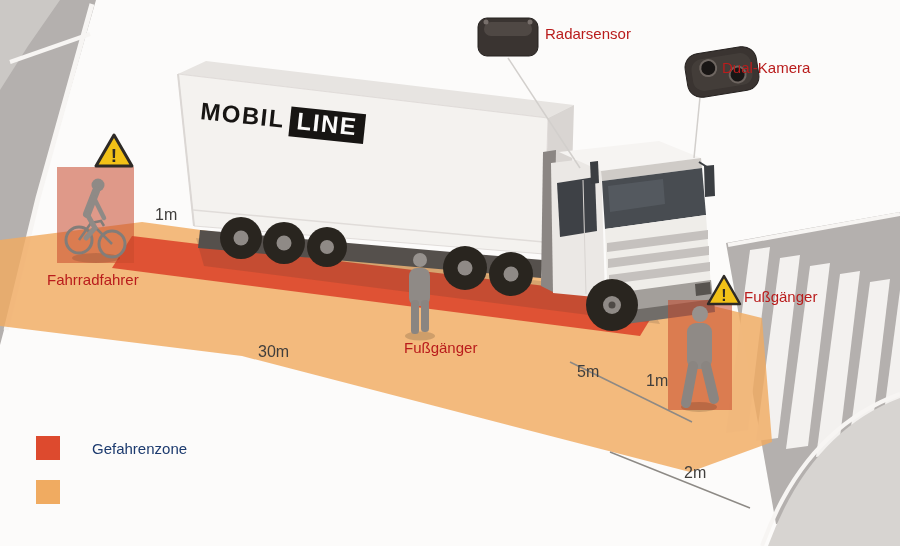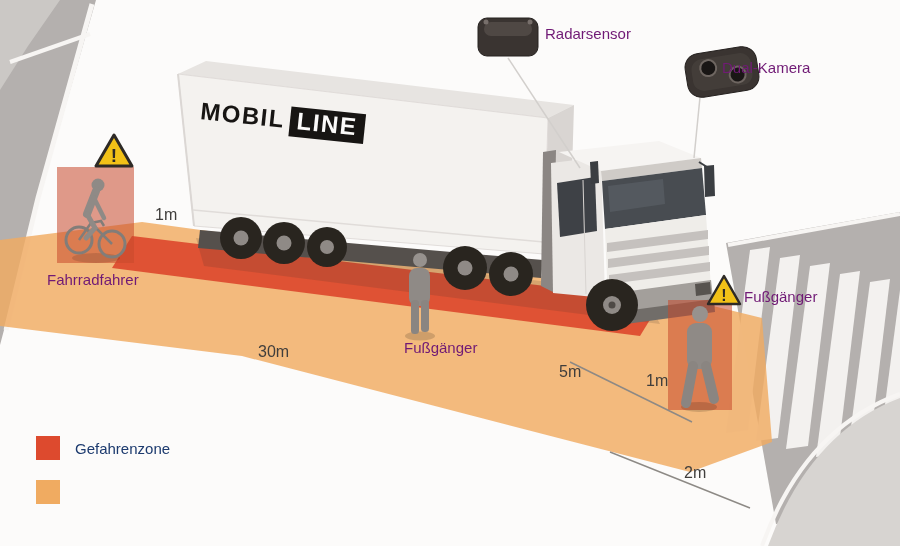--- a/index.html
+++ b/index.html
@@ -1,26 +1,26 @@
 <!DOCTYPE html>
 <html><head>
 <meta charset="utf-8">
 <style>
   * { margin:0; padding:0; box-sizing:border-box; }
   body { background:#ffffff; font-family:"Liberation Sans", sans-serif; }
   .scene { position:relative; width:900px; height:546px; background:#fcfbfa; overflow:hidden; }
   .scene svg { position:absolute; left:0; top:0; }
-  .lbl { position:absolute; font-size:15px; color:#701a75; white-space:nowrap; }
+  .lbl { position:absolute; font-size:15px; color:#b91c1c; white-space:nowrap; }
   .meas { position:absolute; font-size:16px; color:#403e3c; white-space:nowrap; }
   .logo { position:absolute; left:202px; top:97px; transform:rotate(6deg); transform-origin:left top; white-space:nowrap; }
   .logo .mobil { font-size:24px; font-weight:bold; letter-spacing:1.5px; color:#171513; }
   .logo .linebox { display:inline-block; font-size:24px; font-weight:bold; letter-spacing:1.5px;
                    color:#fbfaf9; background:#171513; padding:0 7px 2px; margin-left:5px; }
   .legend { position:absolute; left:36px; top:436px; }
-  .legend-row { display:flex; align-items:center; gap:15px; height:24px; margin-bottom:20px; }
+  .legend-row { display:flex; align-items:center; gap:32px; height:24px; margin-bottom:20px; }
   .swatch { width:24px; height:24px; display:inline-block; flex:0 0 24px; }
   .legend-text { font-size:15px; color:#1c3a6e; white-space:nowrap; }
 </style>
 </head>
 <body>
 
 <div class="scene">
 
 <svg width="900" height="546" viewBox="0 0 900 546">
 
@@ -163,21 +163,21 @@
 </svg>
 
   <div class="lbl" style="left:545px; top:25px;">Radarsensor</div>
   <div class="lbl" style="left:722px; top:59px;">Dual-Kamera</div>
   <div class="lbl" style="left:47px; top:271px;">Fahrradfahrer</div>
   <div class="lbl" style="left:404px; top:339px;">Fußgänger</div>
   <div class="lbl" style="left:744px; top:288px;">Fußgänger</div>
 
   <div class="meas" style="left:155px; top:206px;">1m</div>
   <div class="meas" style="left:258px; top:343px;">30m</div>
-  <div class="meas" style="left:559px; top:363px;text-align:center;">5m</div>
+  <div class="meas" style="left:577px; top:363px;text-align:center;">5m</div>
   <div class="meas" style="left:646px; top:372px;">1m</div>
   <div class="meas" style="left:684px; top:464px;">2m</div>
 
   <div class="logo">
     <span class="mobil">MOBIL</span><span class="linebox">LINE</span>
   </div>
 
   <div class="legend">
     <div class="legend-row">
       <span class="swatch" style="background: rgb(221, 74, 46);"></span>

